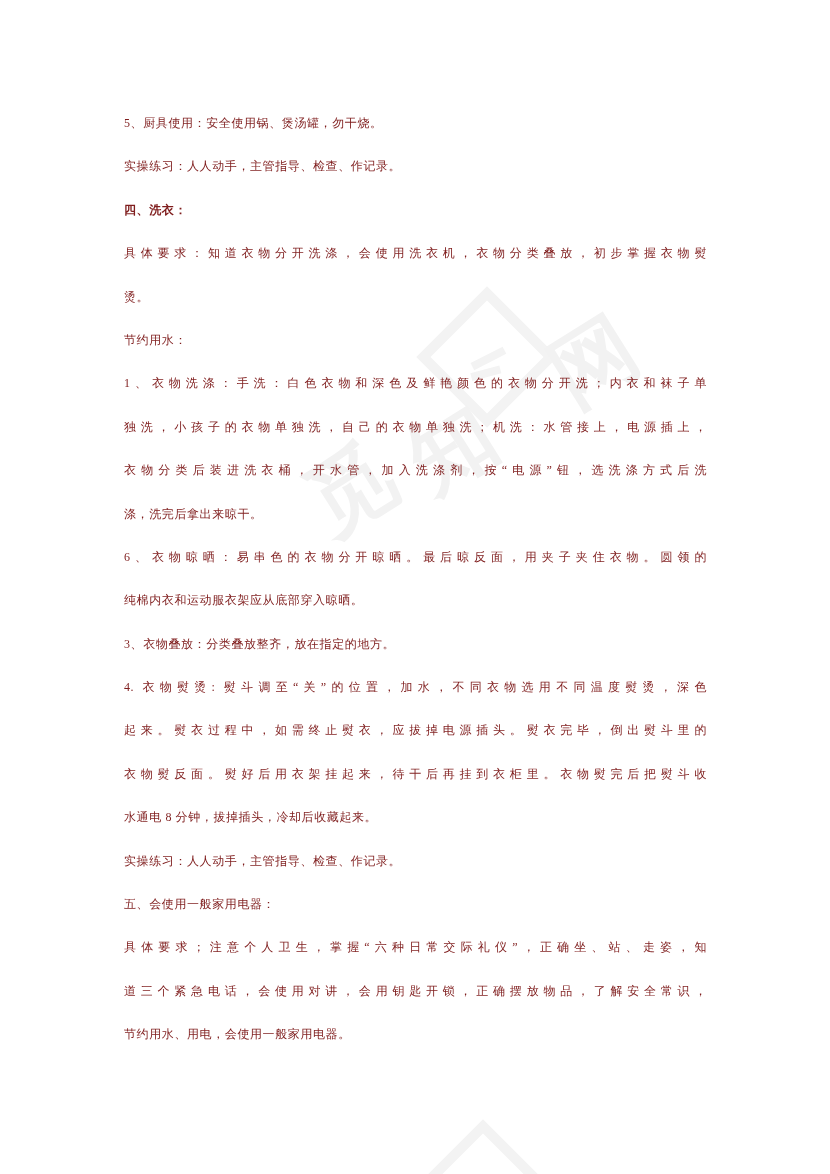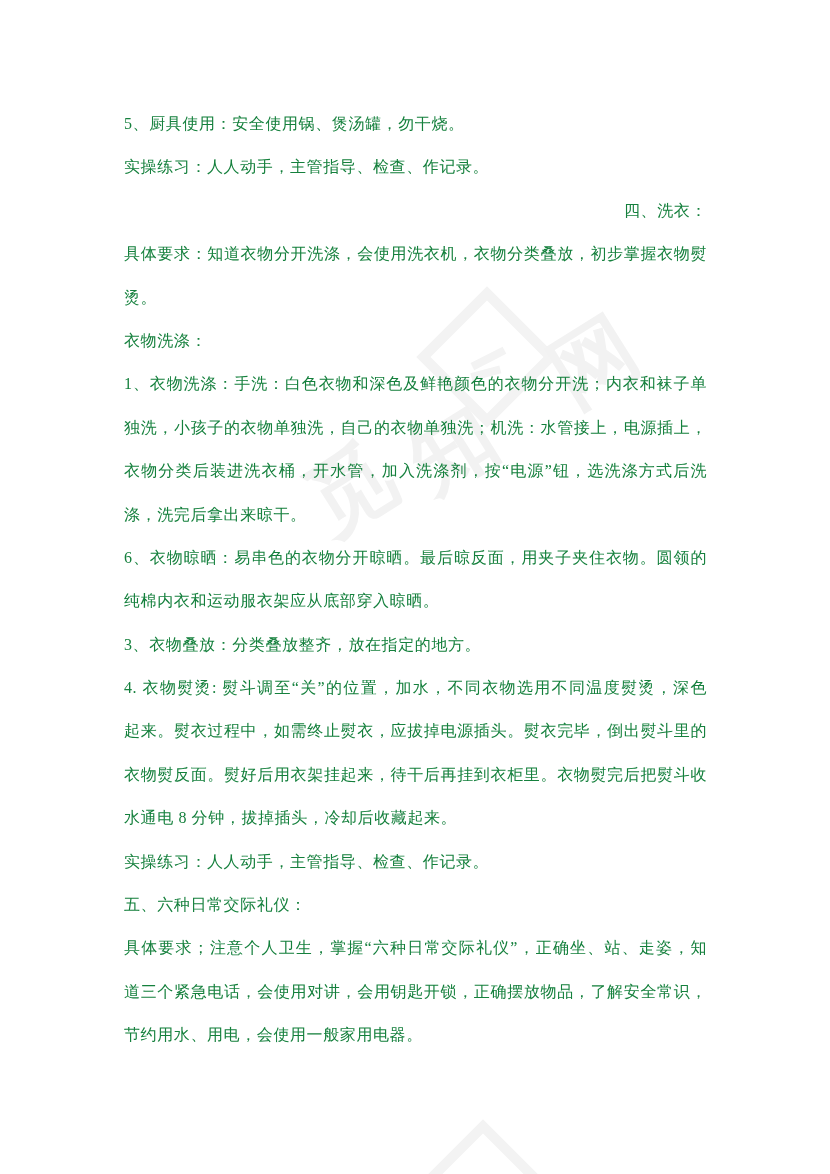--- a/index.html
+++ b/index.html
@@ -39,37 +39,37 @@
     transform:translate(-50%,-50%) rotate(-32deg);
     line-height:1;
   }
   .wm-c1{left:351px;top:490px;}
   .wm-c2{left:452px;top:448px;}
   .wm-c3{left:594px;top:362px;}
   
   .textblock{
     position:absolute;left:124px;top:102px;width:583px;
     z-index:1;
-    color:#15803d;
-    font-size:16px;
+    color:#7f1d1d;
+    font-size:12px;
     letter-spacing:0.6px;
   }
   .line{
     height:43.4px;
     line-height:43.4px;
     overflow:hidden;
     white-space:nowrap;
   }
   .line.fill{
     white-space:normal;
     text-align:justify;
     text-align-last:justify;
     text-justify:inter-character;
   }
-  .line.bold{font-weight:normal;text-align:right;}
+  .line.bold{font-weight:bold;}
 </style>
 </head>
 <body>
 
 <div class="wm-layer">
   <div class="wm-diamond wm-d1">
     <div class="wm-glyph"></div>
   </div>
   <span class="wm-char wm-c1">觅</span>
   <span class="wm-char wm-c2">知</span>
@@ -78,30 +78,30 @@
     
   </div>
 </div>
 
 <div class="textblock">
   <div class="line">5、厨具使用：安全使用锅、煲汤罐，勿干烧。</div>
   <div class="line">实操练习：人人动手，主管指导、检查、作记录。</div>
   <div class="line bold">四、洗衣：</div>
   <div class="line fill">具体要求：知道衣物分开洗涤，会使用洗衣机，衣物分类叠放，初步掌握衣物熨</div>
   <div class="line">烫。</div>
-  <div class="line">衣物洗涤：</div>
+  <div class="line">节约用水：</div>
   <div class="line fill">1、衣物洗涤：手洗：白色衣物和深色及鲜艳颜色的衣物分开洗；内衣和袜子单</div>
   <div class="line fill">独洗，小孩子的衣物单独洗，自己的衣物单独洗；机洗：水管接上，电源插上，</div>
   <div class="line fill">衣物分类后装进洗衣桶，开水管，加入洗涤剂，按“电源”钮，选洗涤方式后洗</div>
   <div class="line">涤，洗完后拿出来晾干。</div>
   <div class="line fill">6、衣物晾晒：易串色的衣物分开晾晒。最后晾反面，用夹子夹住衣物。圆领的</div>
   <div class="line">纯棉内衣和运动服衣架应从底部穿入晾晒。</div>
   <div class="line">3、衣物叠放：分类叠放整齐，放在指定的地方。</div>
   <div class="line fill">4. 衣物熨烫: 熨斗调至“关”的位置，加水，不同衣物选用不同温度熨烫，深色</div>
   <div class="line fill">起来。熨衣过程中，如需终止熨衣，应拔掉电源插头。熨衣完毕，倒出熨斗里的</div>
   <div class="line fill">衣物熨反面。熨好后用衣架挂起来，待干后再挂到衣柜里。衣物熨完后把熨斗收</div>
   <div class="line">水通电 8 分钟，拔掉插头，冷却后收藏起来。</div>
   <div class="line">实操练习：人人动手，主管指导、检查、作记录。</div>
-  <div class="line">五、六种日常交际礼仪：</div>
+  <div class="line">五、会使用一般家用电器：</div>
   <div class="line fill">具体要求；注意个人卫生，掌握“六种日常交际礼仪”，正确坐、站、走姿，知</div>
   <div class="line fill">道三个紧急电话，会使用对讲，会用钥匙开锁，正确摆放物品，了解安全常识，</div>
   <div class="line">节约用水、用电，会使用一般家用电器。</div>
 </div>
 
 </body></html>

